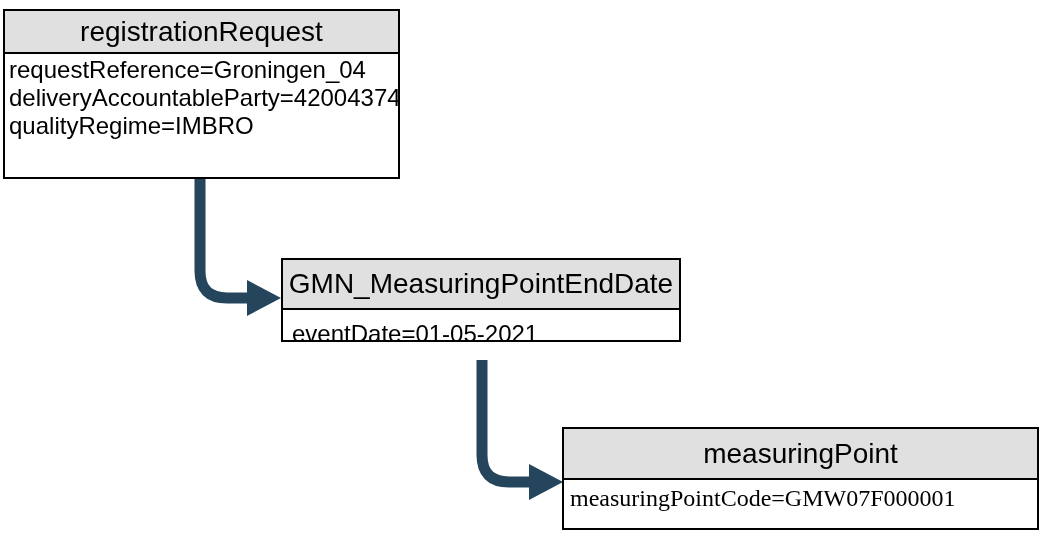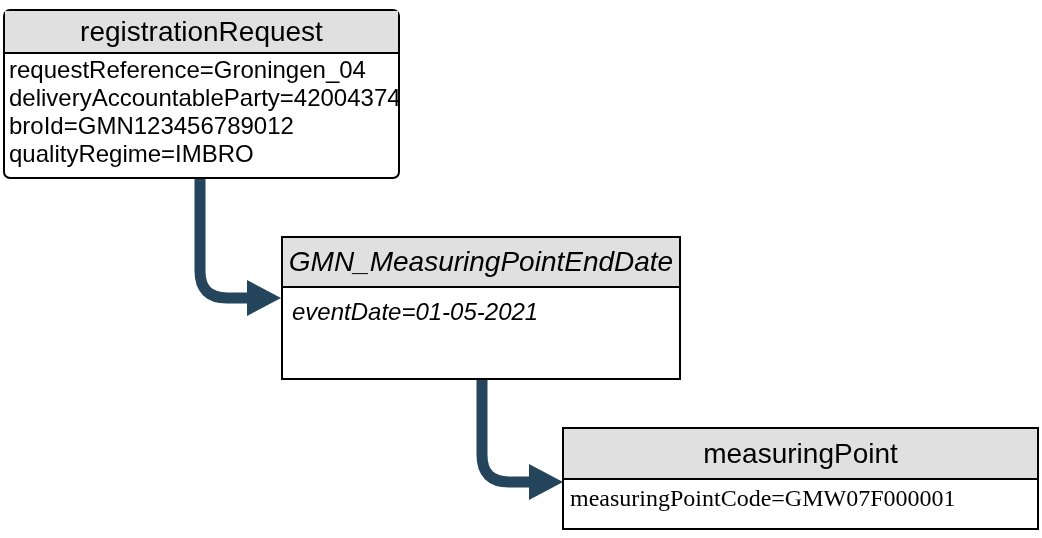--- a/index.html
+++ b/index.html
@@ -35,24 +35,24 @@
   }
   .node-body {
     font-size: 24px;
     line-height: 28px;
     overflow: hidden;
   }
   .attr-line {
     white-space: nowrap;
   }
   
-  .node-1 { left: 3px;   top: 9px;   width: 397px; height: 170px; border-radius: 7px; }
+  .node-1 { left: 3px;   top: 9px;   width: 397px; height: 170px; }
   .node-1 .node-header { height: 41px; }
   .node-1 .node-body   { padding: 2px 12px 0 4px; }
-  .node-2 { left: 281px; top: 236px; width: 400px; height: 144px; font-style: italic; }
+  .node-2 { left: 281px; top: 258px; width: 400px; height: 84px; }
   .node-2 .node-header { height: 48px; }
   .node-2 .node-body   { padding: 10px 16px 0 9px; }
   .node-3 { left: 562px; top: 427px; width: 477px; height: 103px; }
   .node-3 .node-header { height: 49px; }
   .node-3 .node-body   { padding: 4px 0 0 6px; font-family: Liberation Serif, serif; }
   
   .edge-layer {
     position: absolute;
     left: 0; top: 0;
     width: 1042px;
@@ -83,21 +83,20 @@
       <path class="arrow-line" d="M 482 360 L 482 455 Q 482 482 509 482 L 530 482"></path>
       <polygon class="arrow-head" points="529,464 563,482 529,500"></polygon>
     </g>
   </svg>
 
   <div class="node node-1">
     <div class="node-header">registrationRequest</div>
     <div class="node-body">
       <div class="attr-line">requestReference=Groningen_04</div>
       <div class="attr-line">deliveryAccountableParty=42004374</div>
-      <div class="attr-line">broId=GMN123456789012</div>
       <div class="attr-line">qualityRegime=IMBRO</div>
     </div>
   </div>
 
   <div class="node node-2">
     <div class="node-header">GMN_MeasuringPointEndDate</div>
     <div class="node-body">
       <div class="attr-line">eventDate=01-05-2021</div>
     </div>
   </div>

